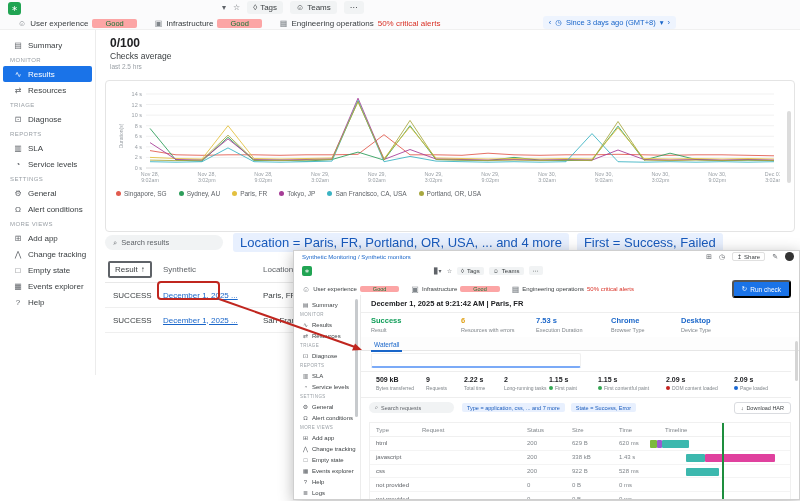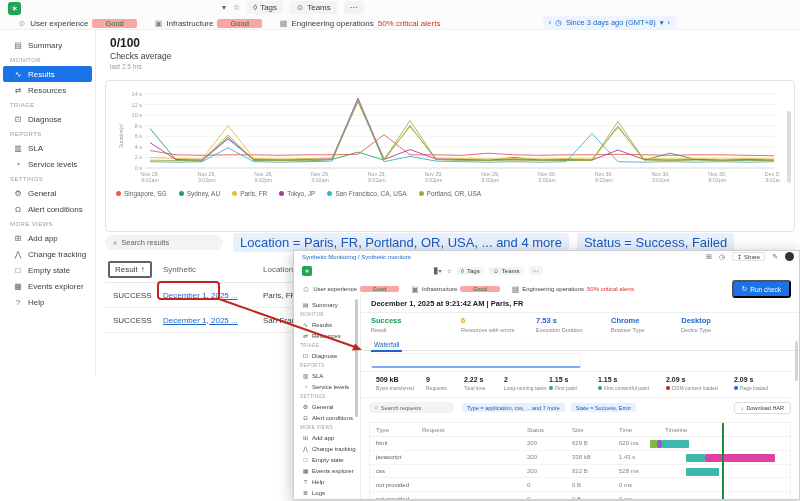--- a/index.html
+++ b/index.html
@@ -313,21 +313,21 @@
   <div class="cc-scroll"></div>
 </section>
 
 <div class="filter-row">
   <div class="searchbox">
     <span>⌕</span>
     <span>Search results</span>
   </div>
   <div class="chips" id="main-chips">
       <span class="chip">Location = Paris, FR, Portland, OR, USA, ... and 4 more</span>
-      <span class="chip">Status = Success, Failed</span>
+      <span class="chip">First = Success, Failed</span>
     </div>
 </div>
 <div class="results-table" id="results-table">
     <div class="rt-head">
       <span class="c1"><span class="focusbox">
           <span>Result</span>
           <span>↑</span>
         </span></span>
       <span>Synthetic</span>
       <span>Location</span>
@@ -473,21 +473,21 @@
         </div>
         <div class="ov-stat">
           <div class="v" style="color: rgb(26, 102, 201);">7.53 s</div>
           <div class="l">Execution Duration</div>
         </div>
         <div class="ov-stat">
           <div class="v" style="color: rgb(26, 102, 201);">Chrome</div>
           <div class="l">Browser Type</div>
         </div>
         <div class="ov-stat">
-          <div class="v" style="color: rgb(26, 102, 201); text-align: center;">Desktop</div>
+          <div class="v" style="color: rgb(26, 102, 201);">Desktop</div>
           <div class="l">Device Type</div>
         </div>
       </div>
     <div class="ov-tabband">
       <span class="ov-tab">Waterfall</span>
     </div>
     <div class="ov-filmstrip"></div>
     <div class="ov-metrics" id="ov-metrics">
         <div class="ov-metric" style="left: 15px;">
           <div class="v">509 kB</div>

